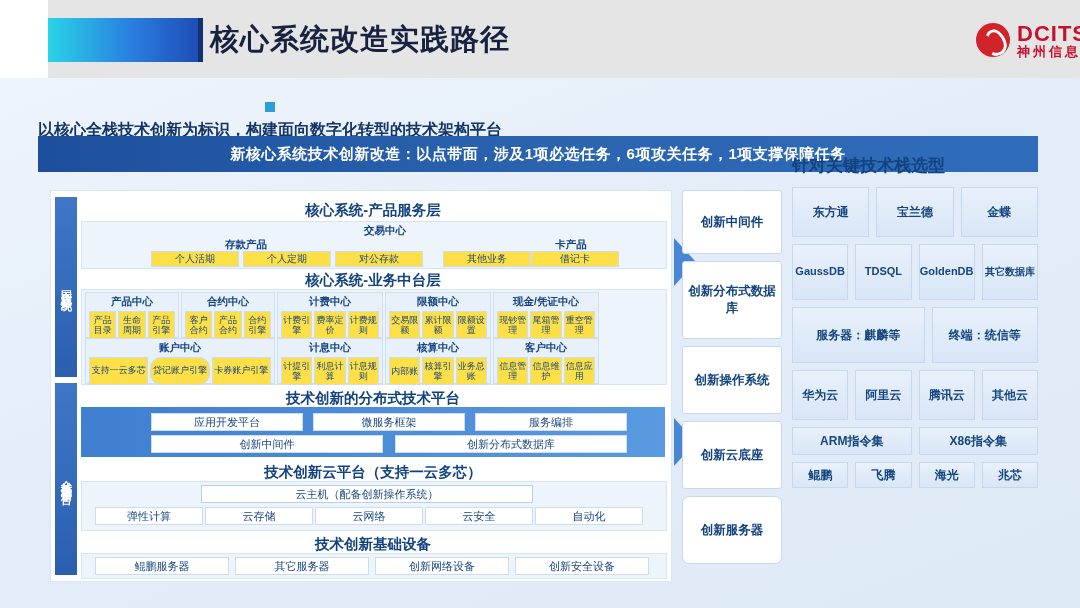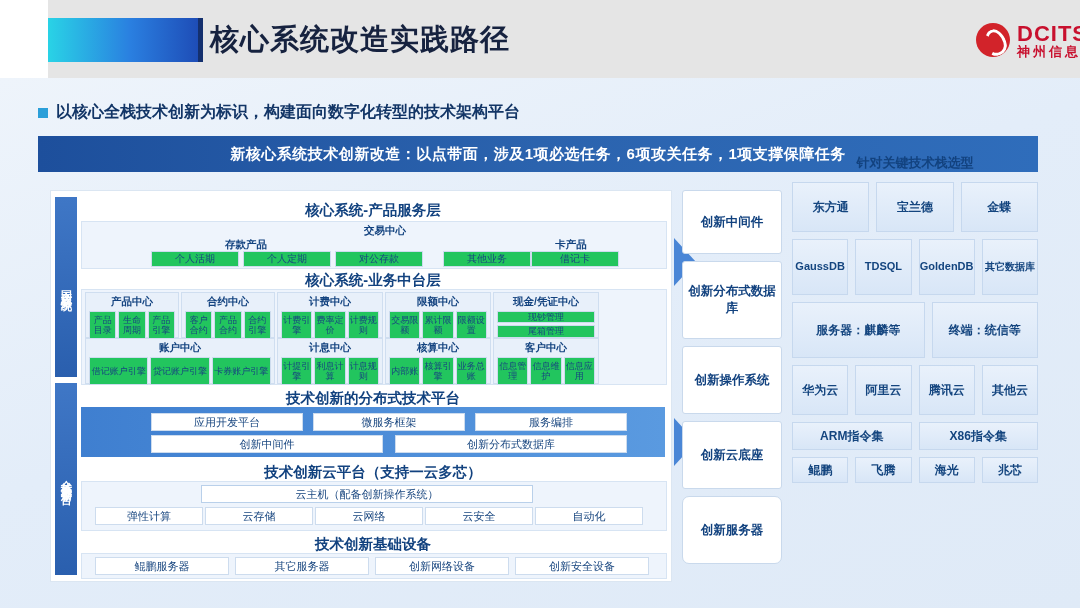--- a/index.html
+++ b/index.html
@@ -17,38 +17,38 @@
   .logo-mark:after{content:"";position:absolute;left:9px;top:6px;width:15px;height:21px;
      border:3px solid #fff;border-radius:50% 50% 50% 50%/60% 60% 40% 40%;border-left-color:transparent;transform:rotate(-18deg);}
   .logo-txt{line-height:1.05;}
   .logo-en{font-size:22px;font-weight:bold;color:#c8102e;letter-spacing:1px;}
   .logo-cn{font-size:13px;font-weight:bold;color:#c8102e;letter-spacing:3px;}
 
   
   .panel{position:absolute;left:0;top:78px;width:1080px;height:530px;
          background:linear-gradient(160deg,#eef4fb 0%,#e3edf9 45%,#dfeaf7 100%);}
 
-  .bullet-line{position:absolute;left:38px;top:24px;display:flex;align-items:center;gap:8px;}
+  .bullet-line{position:absolute;left:38px;top:24px;display:flex;align-items:center;gap:8px;flex-direction:column;}
   .bullet-sq{width:10px;height:10px;background:#2b9fd9;}
   .bullet-tx{font-size:16px;font-weight:bold;color:#123566;}
 
   .banner{position:absolute;left:38px;top:58px;width:1000px;height:36px;
           background:linear-gradient(90deg,#1d4f9c 0%,#2b63ae 50%,#2f6dbb 100%);
           display:flex;align-items:center;justify-content:center;}
   .banner span{color:#fff;font-size:15px;font-weight:bold;letter-spacing:.5px;}
 
   
   .leftcard{position:absolute;left:50px;top:112px;width:620px;height:390px;background:#fff;
             border:1px solid #dbe6f2;}
   .vtab{position:absolute;width:22px;background:linear-gradient(180deg,#3f77c6,#2a5fae);
         color:#fff;font-size:11px;font-weight:bold;display:flex;align-items:center;justify-content:center;
         writing-mode:vertical-rl;letter-spacing:2px;}
   .sect-title{text-align:center;font-size:14.5px;font-weight:bold;color:#12427f;}
   .midband{position:absolute;background:#eef4fc;border:1px solid #d7e4f3;}
-  .cell{background:#22c55e;border:1px solid #cddcee;color:#17457f;font-size:10px;
+  .cell{background:#fde047;border:1px solid #cddcee;color:#17457f;font-size:10px;
         display:flex;align-items:center;justify-content:center;text-align:center;line-height:1.15;}
   .cell.sm{font-size:9px;}
   .grp{position:absolute;background:#e8f0fa;border:1px solid #cfdef0;}
   .grp-t{font-size:10.5px;font-weight:bold;color:#12427f;text-align:center;}
 
   .blueband{position:absolute;background:linear-gradient(90deg,#3f7fd0,#5a9ae0);}
   .wbox{background:#fff;border:1px solid #cddcee;color:#17457f;font-size:11px;
         display:flex;align-items:center;justify-content:center;text-align:center;}
 
   
@@ -56,21 +56,21 @@
          border-left:22px solid #4a86d6;}
 
   
   .midcol{position:absolute;left:682px;top:112px;width:98px;}
   .mbox{width:98px;background:#fff;border:1px solid #c9d9ec;border-radius:3px;
         display:flex;align-items:center;justify-content:center;text-align:center;
         font-size:12.5px;font-weight:bold;color:#12427f;line-height:1.35;margin-bottom:7px;}
 
   
   .rightcol{position:absolute;left:792px;top:76px;width:246px;}
-  .right-title{text-align:center;font-size:13px;font-weight:bold;color:#12427f;margin-bottom:10px;}
+  .right-title{text-align:left;font-size:17px;font-weight:bold;color:#12427f;margin-bottom:10px;}
   .rrow{display:flex;gap:7px;margin-bottom:7px;}
   .rcell{flex:1;background:linear-gradient(180deg,#e9f1fb,#d8e6f7);border:1px solid #c6d8ee;
          color:#14457f;font-size:12px;font-weight:bold;display:flex;align-items:center;
          justify-content:center;text-align:center;line-height:1.2;}
 </style>
 </head>
 <body>
 
 <div id="page">
 
@@ -144,32 +144,32 @@
       <div class="grp" style="left:334px;top:101px;width:104px;height:44px;">
         <div class="grp-t" style="margin-top:2px;">限额中心</div>
         <div style="display:flex;gap:2px;padding:2px 3px;">
           <div class="cell sm" style="flex:1;height:26px;">交易限额</div>
           <div class="cell sm" style="flex:1;height:26px;">累计限额</div>
           <div class="cell sm" style="flex:1;height:26px;">限额设置</div>
         </div>
       </div>
       <div class="grp" style="left:442px;top:101px;width:104px;height:44px;">
         <div class="grp-t" style="margin-top:2px;">现金/凭证中心</div>
-        <div style="display:flex;gap:2px;padding:2px 3px;flex-direction:column;">
+        <div style="display:flex;gap:2px;padding:2px 3px;">
           <div class="cell sm" style="flex:1;height:26px;">现钞管理</div>
           <div class="cell sm" style="flex:1;height:26px;">尾箱管理</div>
           <div class="cell sm" style="flex:1;height:26px;">重空管理</div>
         </div>
       </div>
 
-      <div class="grp" style="left:34px;top:147px;width:188px;height:44px;">
+      <div class="grp" style="left:34px;top:147px;width:188px;height:44px;font-family:Liberation Mono, monospace;">
         <div class="grp-t" style="margin-top:2px;">账户中心</div>
         <div style="display:flex;gap:2px;padding:2px 3px;">
-          <div class="cell sm" style="flex:1;height:26px;">借记账户引擎</div>
-          <div class="cell sm" style="flex:1;height:26px;">贷记账户引擎</div>
+          <div class="cell sm" style="flex:1;height:26px;">支持一云多芯</div>
+          <div class="cell sm" style="flex:1;height:26px;border-radius:11px;">贷记账户引擎</div>
           <div class="cell sm" style="flex:1;height:26px;">卡券账户引擎</div>
         </div>
       </div>
       <div class="grp" style="left:226px;top:147px;width:104px;height:44px;">
         <div class="grp-t" style="margin-top:2px;">计息中心</div>
         <div style="display:flex;gap:2px;padding:2px 3px;">
           <div class="cell sm" style="flex:1;height:26px;">计提引擎</div>
           <div class="cell sm" style="flex:1;height:26px;">利息计算</div>
           <div class="cell sm" style="flex:1;height:26px;">计息规则</div>
         </div>

